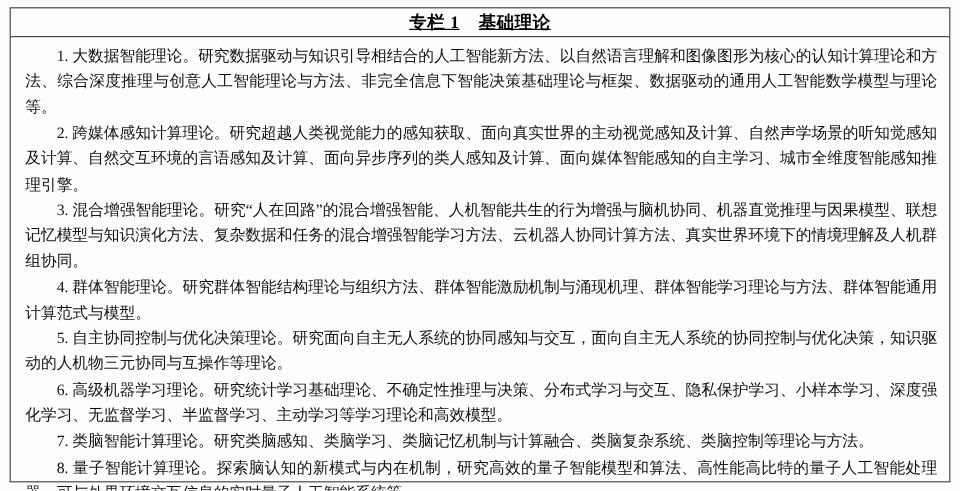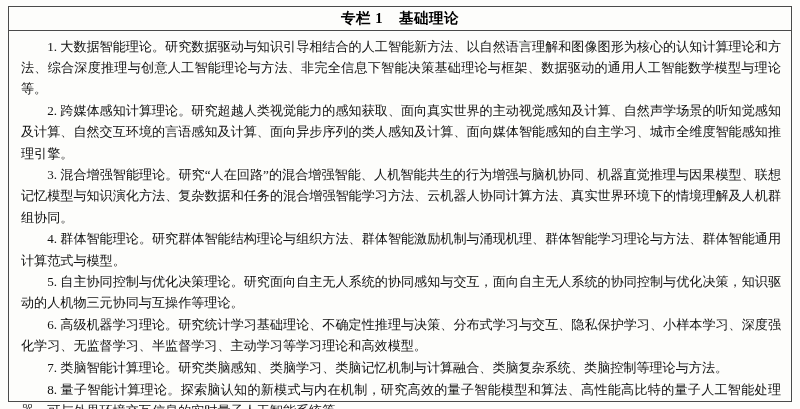--- a/index.html
+++ b/index.html
@@ -35,20 +35,21 @@
     align-items: center;
     justify-content: center;
     box-sizing: border-box;
   }
   .title-text {
     font-size: 14.5px;
     font-weight: bold;
     letter-spacing: 0.5px;
     color: #000;
     font-family: "Liberation Serif", "DejaVu Serif", serif;
+    text-decoration: underline;
   }
   .title-text .gap {
     display: inline-block;
     width: 16px;
   }
   .content {
     padding: 5px 10px 4px 12px;
     box-sizing: border-box;
   }
   .para {

